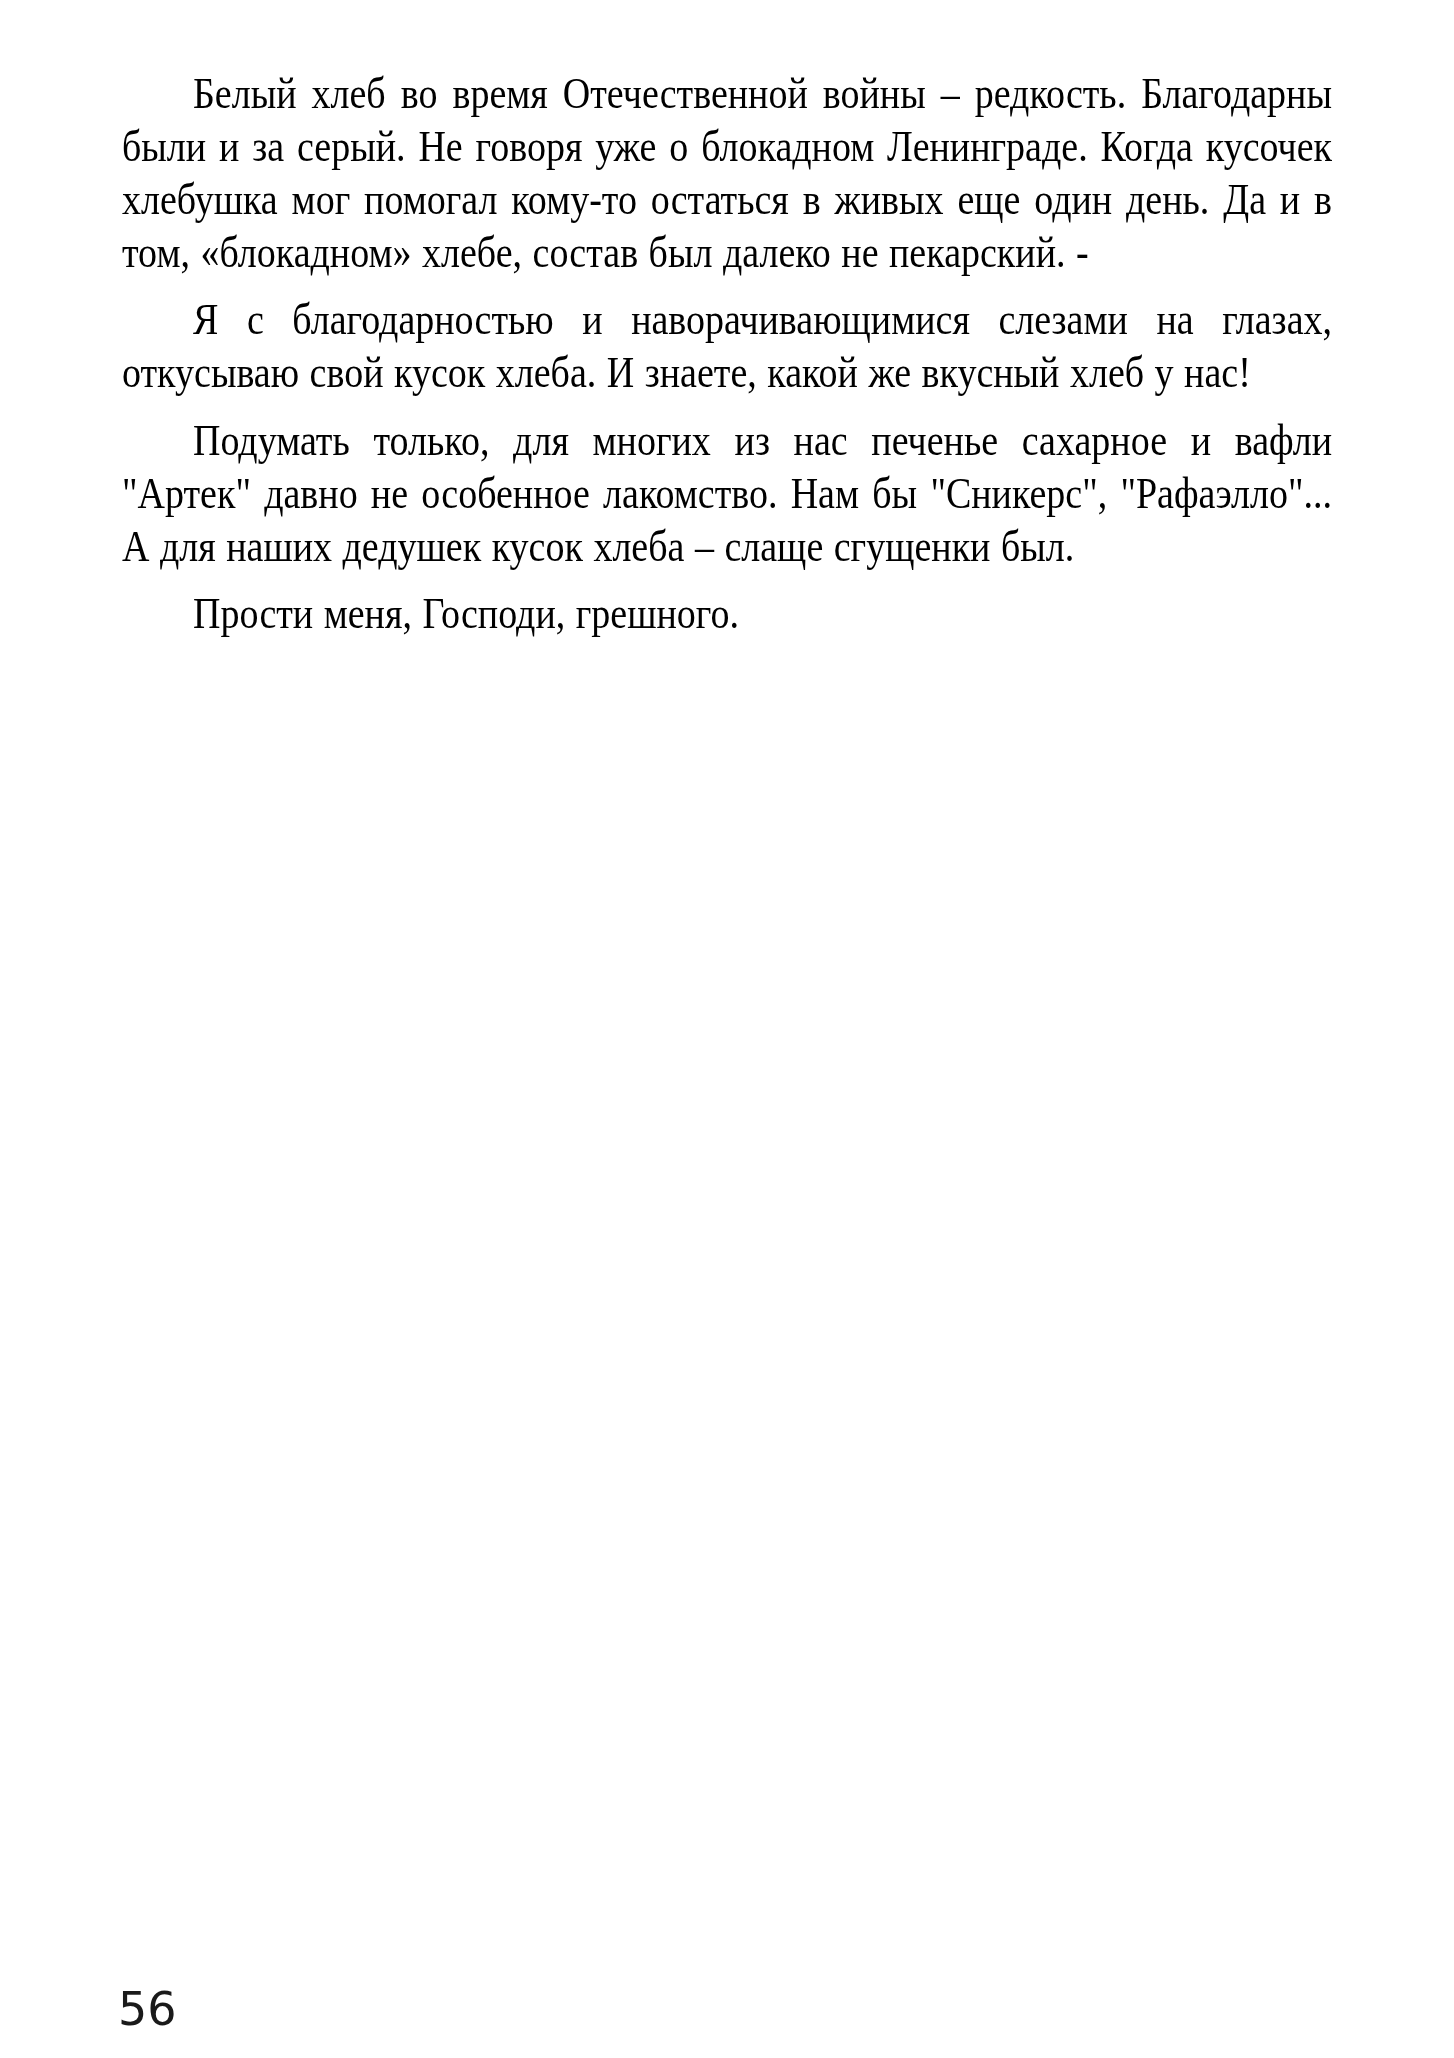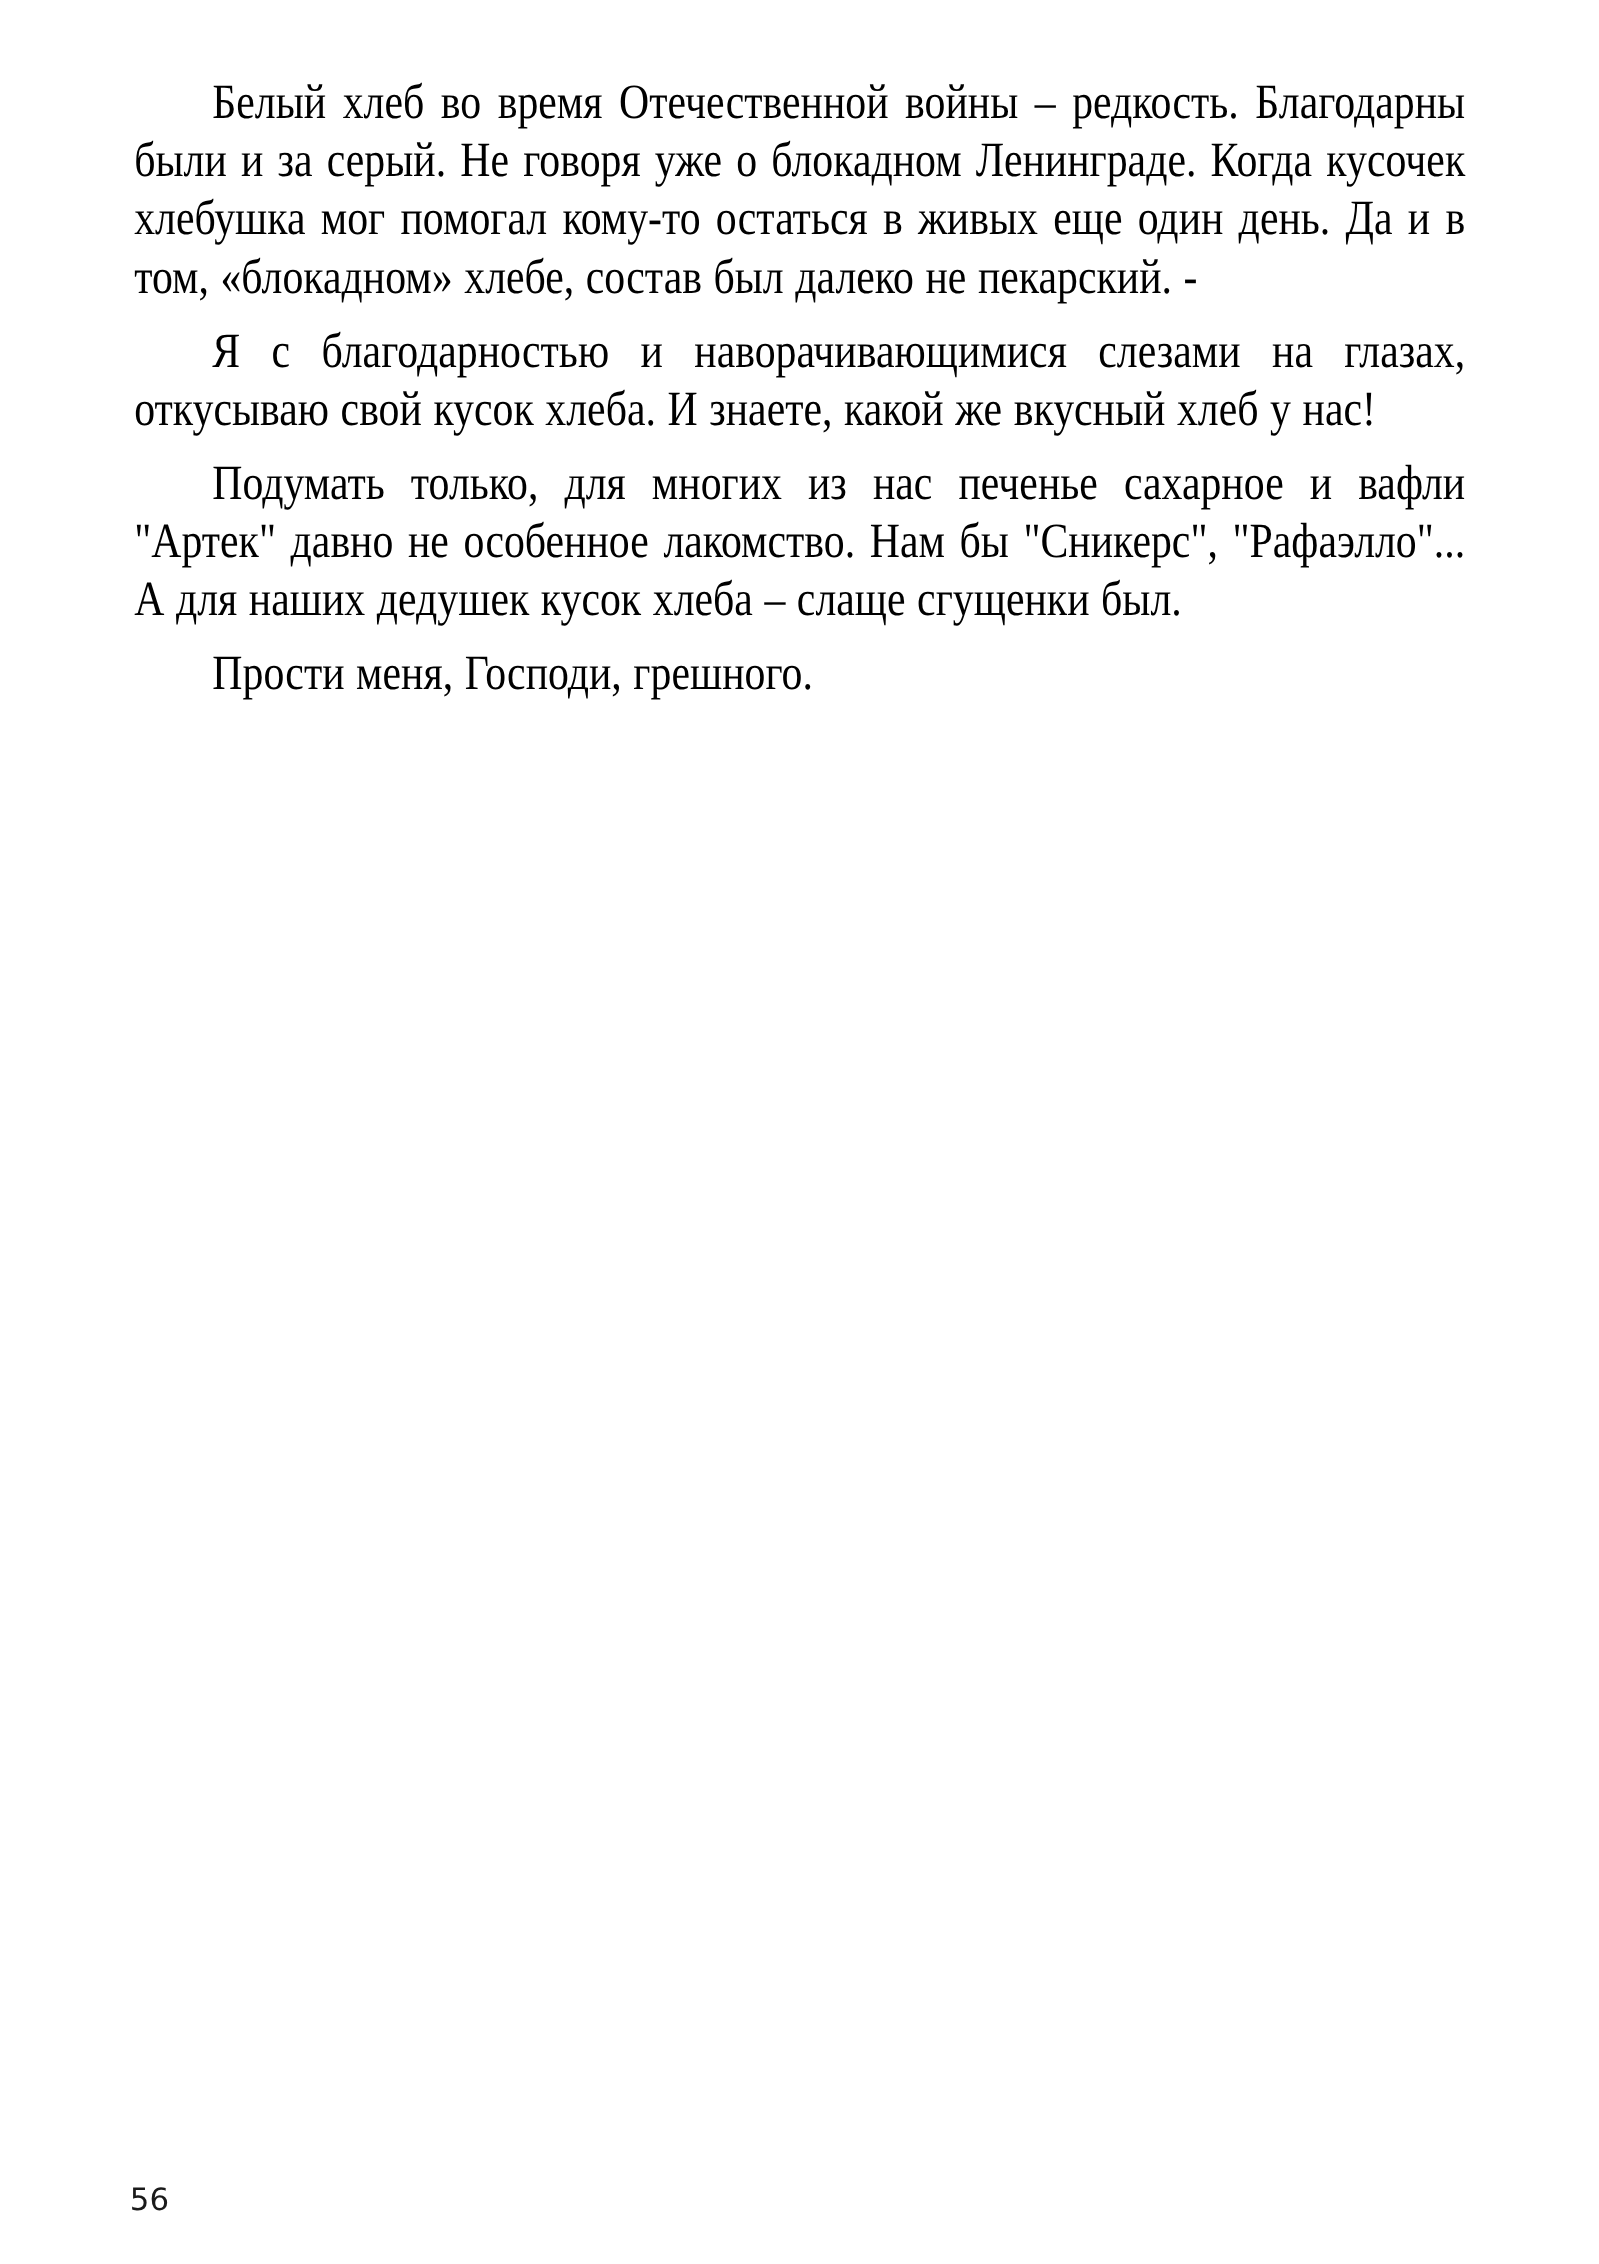--- a/index.html
+++ b/index.html
@@ -39,21 +39,21 @@
   }
   .content p:last-child {
     text-align: left;
   }
   .page-number {
     position: absolute;
     left: 118px;
     top: 1986px;
     color: #1a1a1a;
     font-family: "DejaVu Sans", sans-serif;
-    font-size: 28px;
+    font-size: 46px;
     line-height: 1;
   }
 </style>
 </head>
 <body>
 
 <div class="page">
   <div class="content">
     <p>Белый хлеб во время Отечественной войны – редкость. Благодарны были и за серый. Не говоря уже о блокадном Ленинграде. Когда кусочек хлебушка мог помогал кому-то остаться в живых еще один день. Да и в том, «блокадном» хлебе, состав был далеко не пекарский. -</p>
     <p>Я с благодарностью и наворачивающимися слезами на глазах, откусываю свой кусок хлеба. И знаете, какой же вкусный хлеб у нас!</p>

